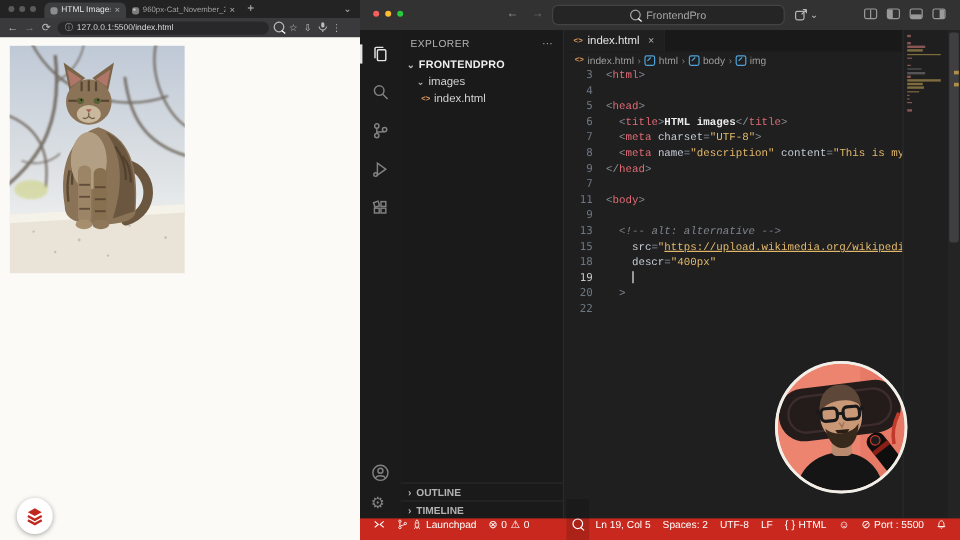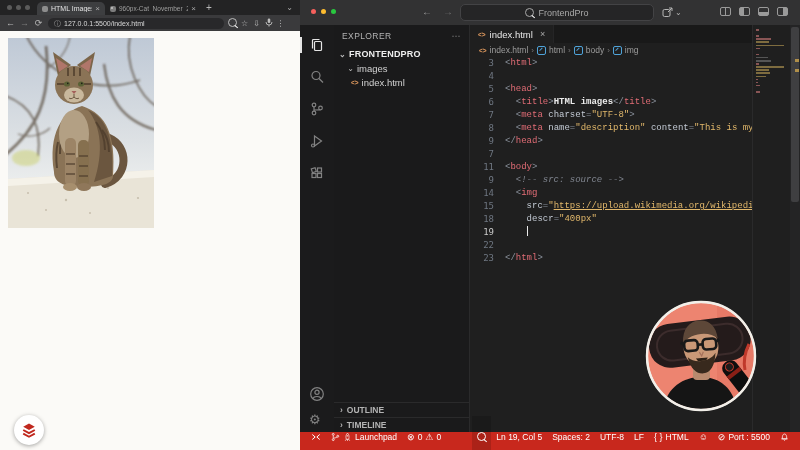--- a/index.html
+++ b/index.html
@@ -367,27 +367,27 @@
       <div class="code">
           <div class="code-line"><span class="ln">3</span><span class="lc"><span class="tk-p">&lt;</span><span class="tk-tag">html</span><span class="tk-p">&gt;</span></span></div>
           <div class="code-line"><span class="ln">4</span><span class="lc"></span></div>
           <div class="code-line"><span class="ln">5</span><span class="lc"><span class="tk-p">&lt;</span><span class="tk-tag">head</span><span class="tk-p">&gt;</span></span></div>
           <div class="code-line"><span class="ln">6</span><span class="lc"><span class="tk-w">  </span><span class="tk-p">&lt;</span><span class="tk-tag">title</span><span class="tk-p">&gt;</span><span class="tk-txt">HTML images</span><span class="tk-p">&lt;/</span><span class="tk-tag">title</span><span class="tk-p">&gt;</span></span></div>
           <div class="code-line"><span class="ln">7</span><span class="lc"><span class="tk-w">  </span><span class="tk-p">&lt;</span><span class="tk-tag">meta</span><span class="tk-w"> </span><span class="tk-attr">charset</span><span class="tk-p">=</span><span class="tk-str">"UTF-8"</span><span class="tk-p">&gt;</span></span></div>
           <div class="code-line"><span class="ln">8</span><span class="lc"><span class="tk-w">  </span><span class="tk-p">&lt;</span><span class="tk-tag">meta</span><span class="tk-w"> </span><span class="tk-attr">name</span><span class="tk-p">=</span><span class="tk-str">"description"</span><span class="tk-w"> </span><span class="tk-attr">content</span><span class="tk-p">=</span><span class="tk-str">"This is my descr</span></span></div>
           <div class="code-line"><span class="ln">9</span><span class="lc"><span class="tk-p">&lt;/</span><span class="tk-tag">head</span><span class="tk-p">&gt;</span></span></div>
           <div class="code-line"><span class="ln">7</span><span class="lc"></span></div>
           <div class="code-line"><span class="ln">11</span><span class="lc"><span class="tk-p">&lt;</span><span class="tk-tag">body</span><span class="tk-p">&gt;</span></span></div>
-          <div class="code-line"><span class="ln">9</span><span class="lc"><span class="tk-w">  </span><span class="tk-com">&lt;!-- src: source --&gt;</span></span></div>
-          <div class="code-line"><span class="ln">14</span><span class="lc"><span class="tk-w">  </span><span class="tk-p">&lt;</span><span class="tk-tag">img</span></span></div>
+          <div class="code-line"><span class="ln">9</span></div>
+          <div class="code-line"><span class="ln">13</span><span class="lc"><span class="tk-w">  </span><span class="tk-com">&lt;!-- alt: alternative --&gt;</span></span></div>
           <div class="code-line"><span class="ln">15</span><span class="lc"><span class="tk-w">    </span><span class="tk-attr">src</span><span class="tk-p">=</span><span class="tk-str">"</span><span class="tk-url">https://upload.wikimedia.org/wikipedia/comm</span></span></div>
           <div class="code-line"><span class="ln">18</span><span class="lc"><span class="tk-w">    </span><span class="tk-attr">descr</span><span class="tk-p">=</span><span class="tk-str">"400px"</span></span></div>
           <div class="code-line"><span class="ln active">19</span><span class="lc"><span class="tk-w">    </span><span class="cursor"></span></span></div>
+          <div class="code-line"><span class="ln">20</span><span class="lc"><span class="tk-w">  </span><span class="tk-p">&gt;</span></span></div>
           <div class="code-line"><span class="ln">22</span><span class="lc"></span></div>
-          <div class="code-line"><span class="ln">23</span><span class="lc"><span class="tk-p">&lt;/</span><span class="tk-tag">html</span><span class="tk-p">&gt;</span></span></div>
         </div>
       <div class="minimap">
           <div style="position: absolute; left: 3px; top: 4px; height: 1.6px; background: rgb(156, 95, 95); opacity: 0.85; width: 3.3px;"></div>
           <div style="position: absolute; left: 3px; top: 10.2px; height: 1.6px; background: rgb(156, 95, 95); opacity: 0.85; width: 3.3px;"></div>
           <div style="position: absolute; left: 3px; top: 13.3px; height: 1.6px; background: rgb(156, 95, 95); opacity: 0.85; width: 15.4px;"></div>
           <div style="position: absolute; left: 3px; top: 16.4px; height: 1.6px; background: rgb(143, 122, 69); opacity: 0.85; width: 13.2px;"></div>
           <div style="position: absolute; left: 3px; top: 19.5px; height: 1.6px; background: rgb(143, 122, 69); opacity: 0.85; width: 28px;"></div>
           <div style="position: absolute; left: 3px; top: 22.6px; height: 1.6px; background: rgb(156, 95, 95); opacity: 0.85; width: 3.85px;"></div>
           <div style="position: absolute; left: 3px; top: 28.8px; height: 1.6px; background: rgb(156, 95, 95); opacity: 0.85; width: 3.3px;"></div>
           <div style="position: absolute; left: 3px; top: 31.9px; height: 1.6px; background: rgb(95, 95, 95); opacity: 0.85; width: 12.1px;"></div>

